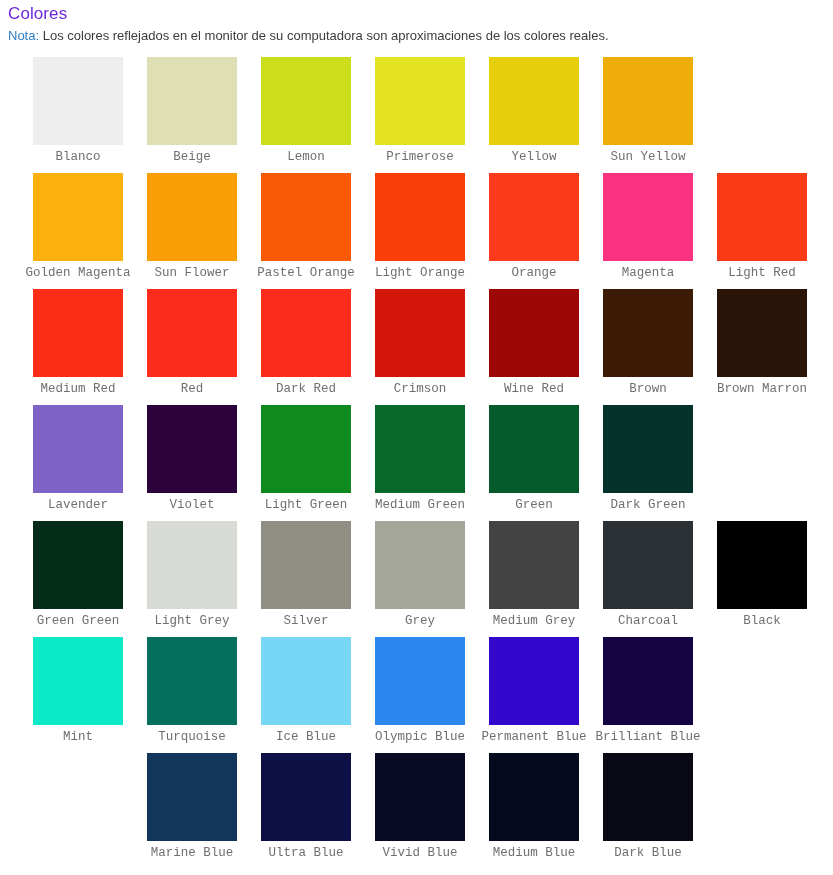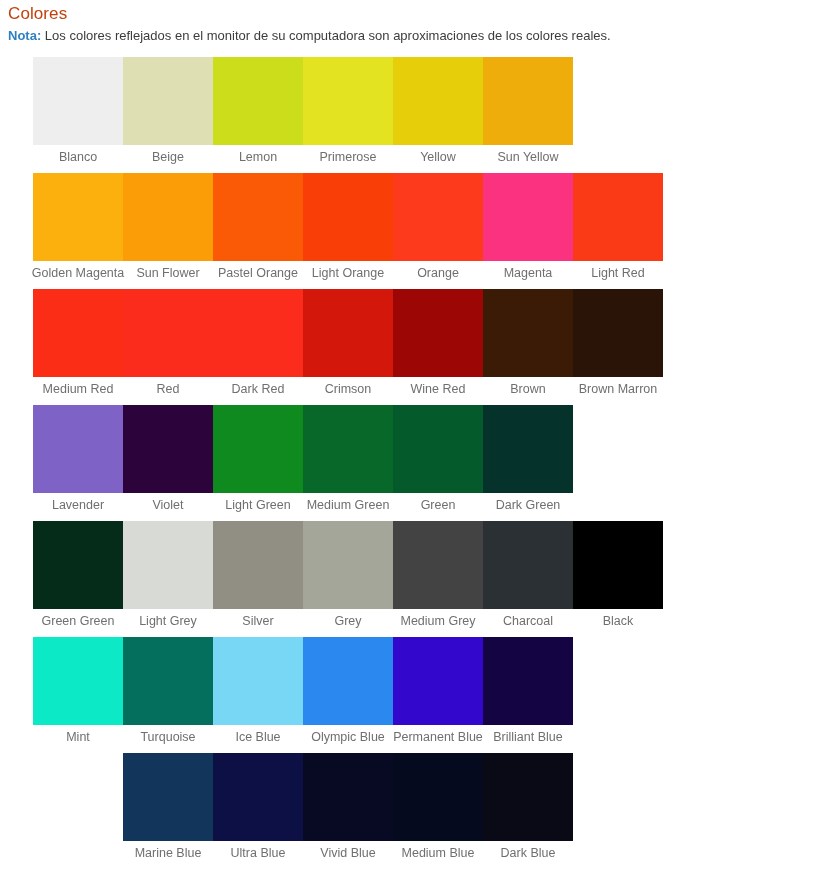--- a/index.html
+++ b/index.html
@@ -16,60 +16,62 @@
     position: relative;
   }
 
   
   #header {
     padding: 4px 0 0 6px;
   }
   #page-title {
     font-size: 17px;
     font-weight: 400;
-    color: #c2410c;
+    color: #6d28d9;
     line-height: 20px;
     margin: 0;
     padding: 0 0 4px 2px;
     letter-spacing: 0.1px;
   }
   #note-line {
     font-size: 13px;
     line-height: 16px;
     color: #3a3a3a;
     padding: 0 0 0 2px;
     white-space: nowrap;
   }
   #note-label {
     color: #2f7fc4;
-    font-weight: bold;
+    font-weight: normal;
   }
   #note-text {
     color: #3c3c3c;
   }
 
   
   #swatch-grid {
     position: absolute;
     left: 0;
     top: 57px;
     width: 833px;
   }
   .swatch-row {
     display: flex;
     height: 116px;
     padding-left: 33px;
     box-sizing: border-box;
   }
   .swatch-cell {
     width: 90px;
+    margin-right: 24px;
     display: flex;
     flex-direction: column;
     align-items: center;
     flex: 0 0 auto;
+    font-family: Liberation Mono, monospace;
   }
   .swatch-cell.spacer {
     visibility: hidden;
   }
   .swatch-chip {
     width: 90px;
     height: 88px;
     display: block;
   }
   .swatch-label {

